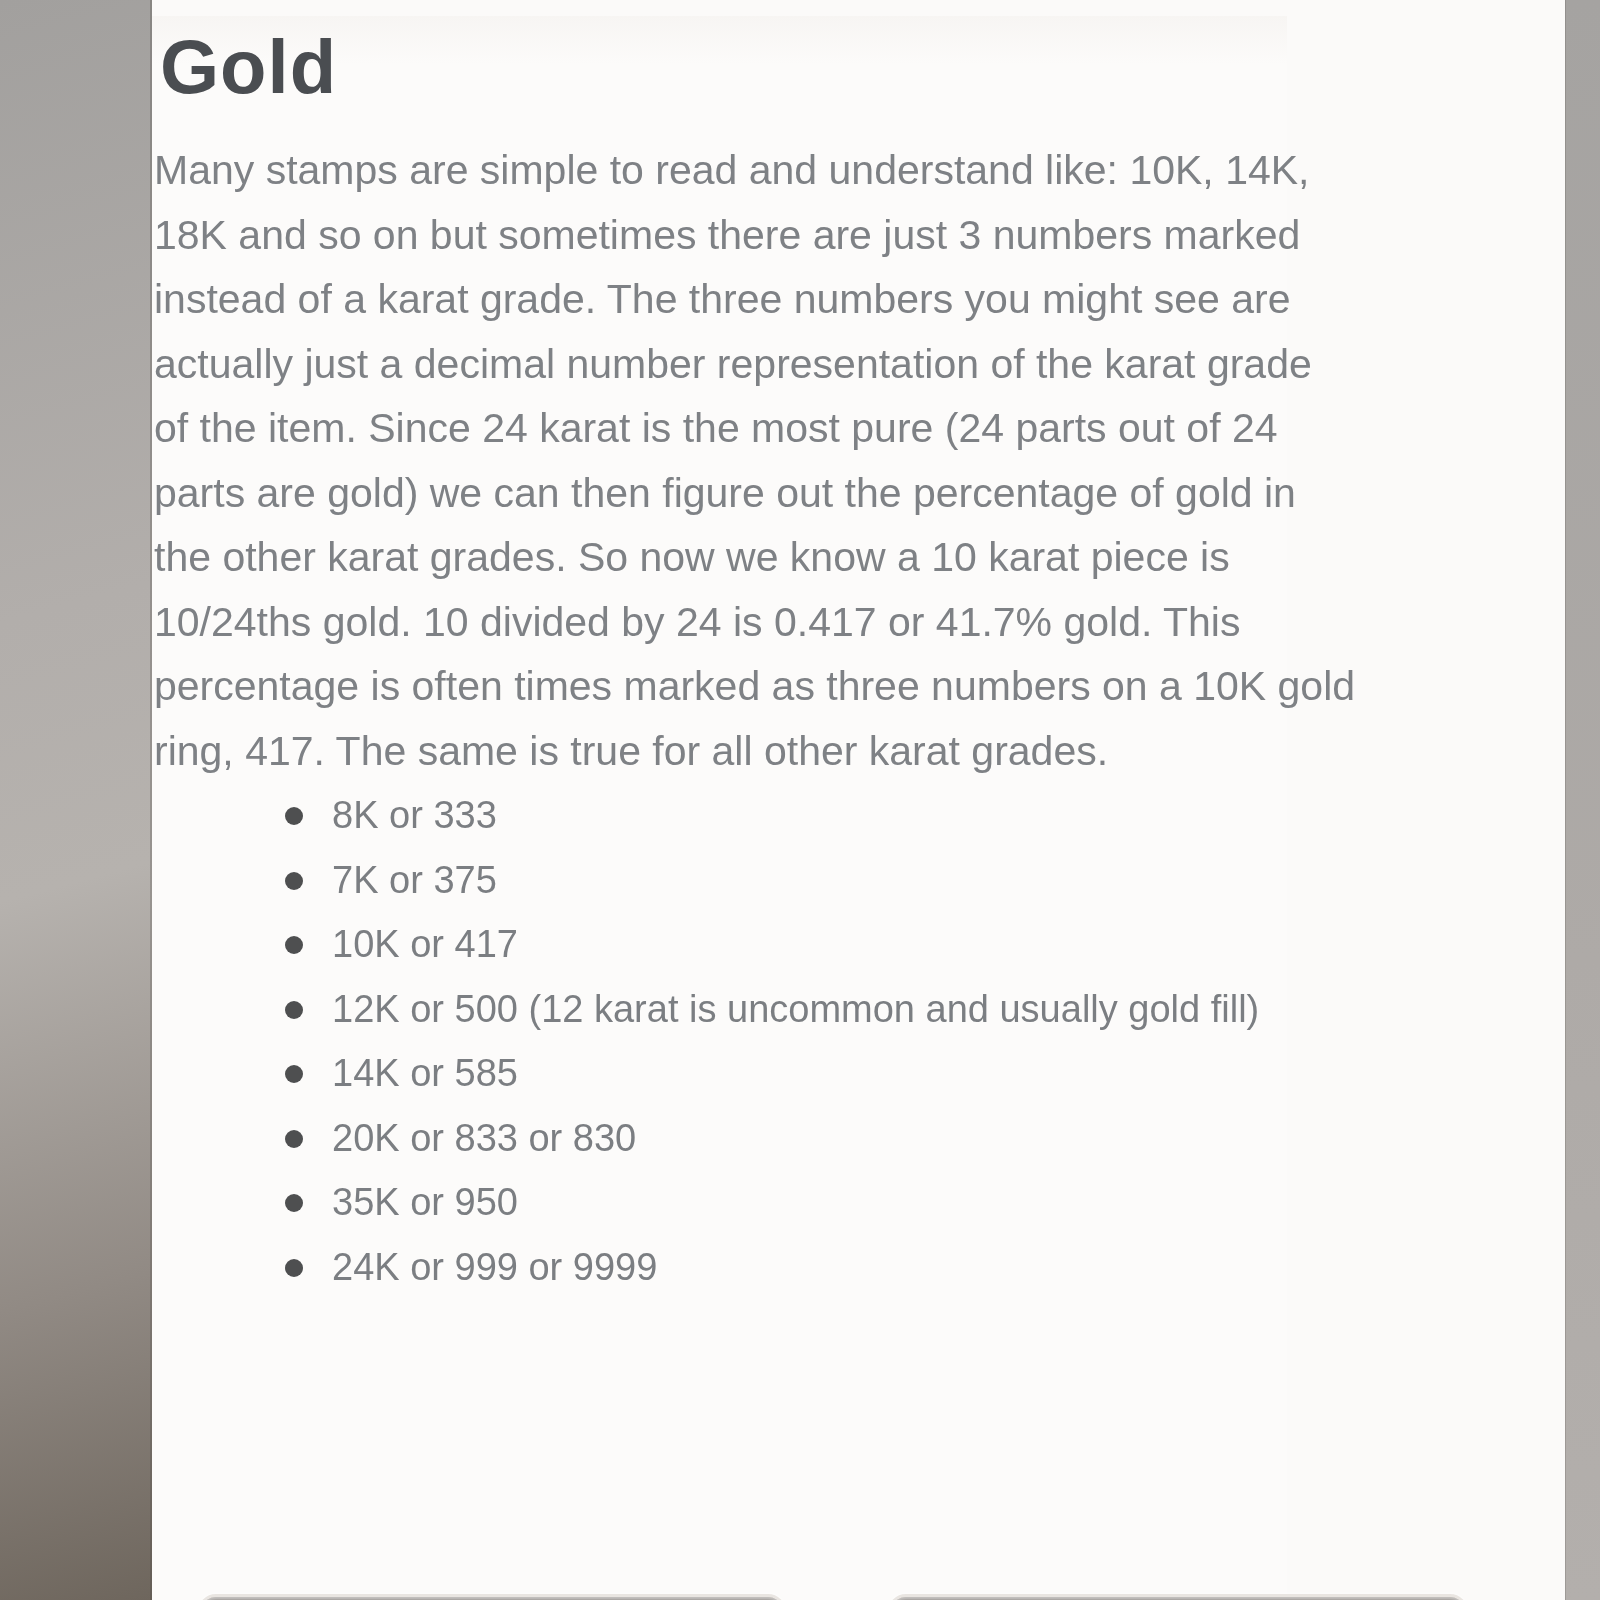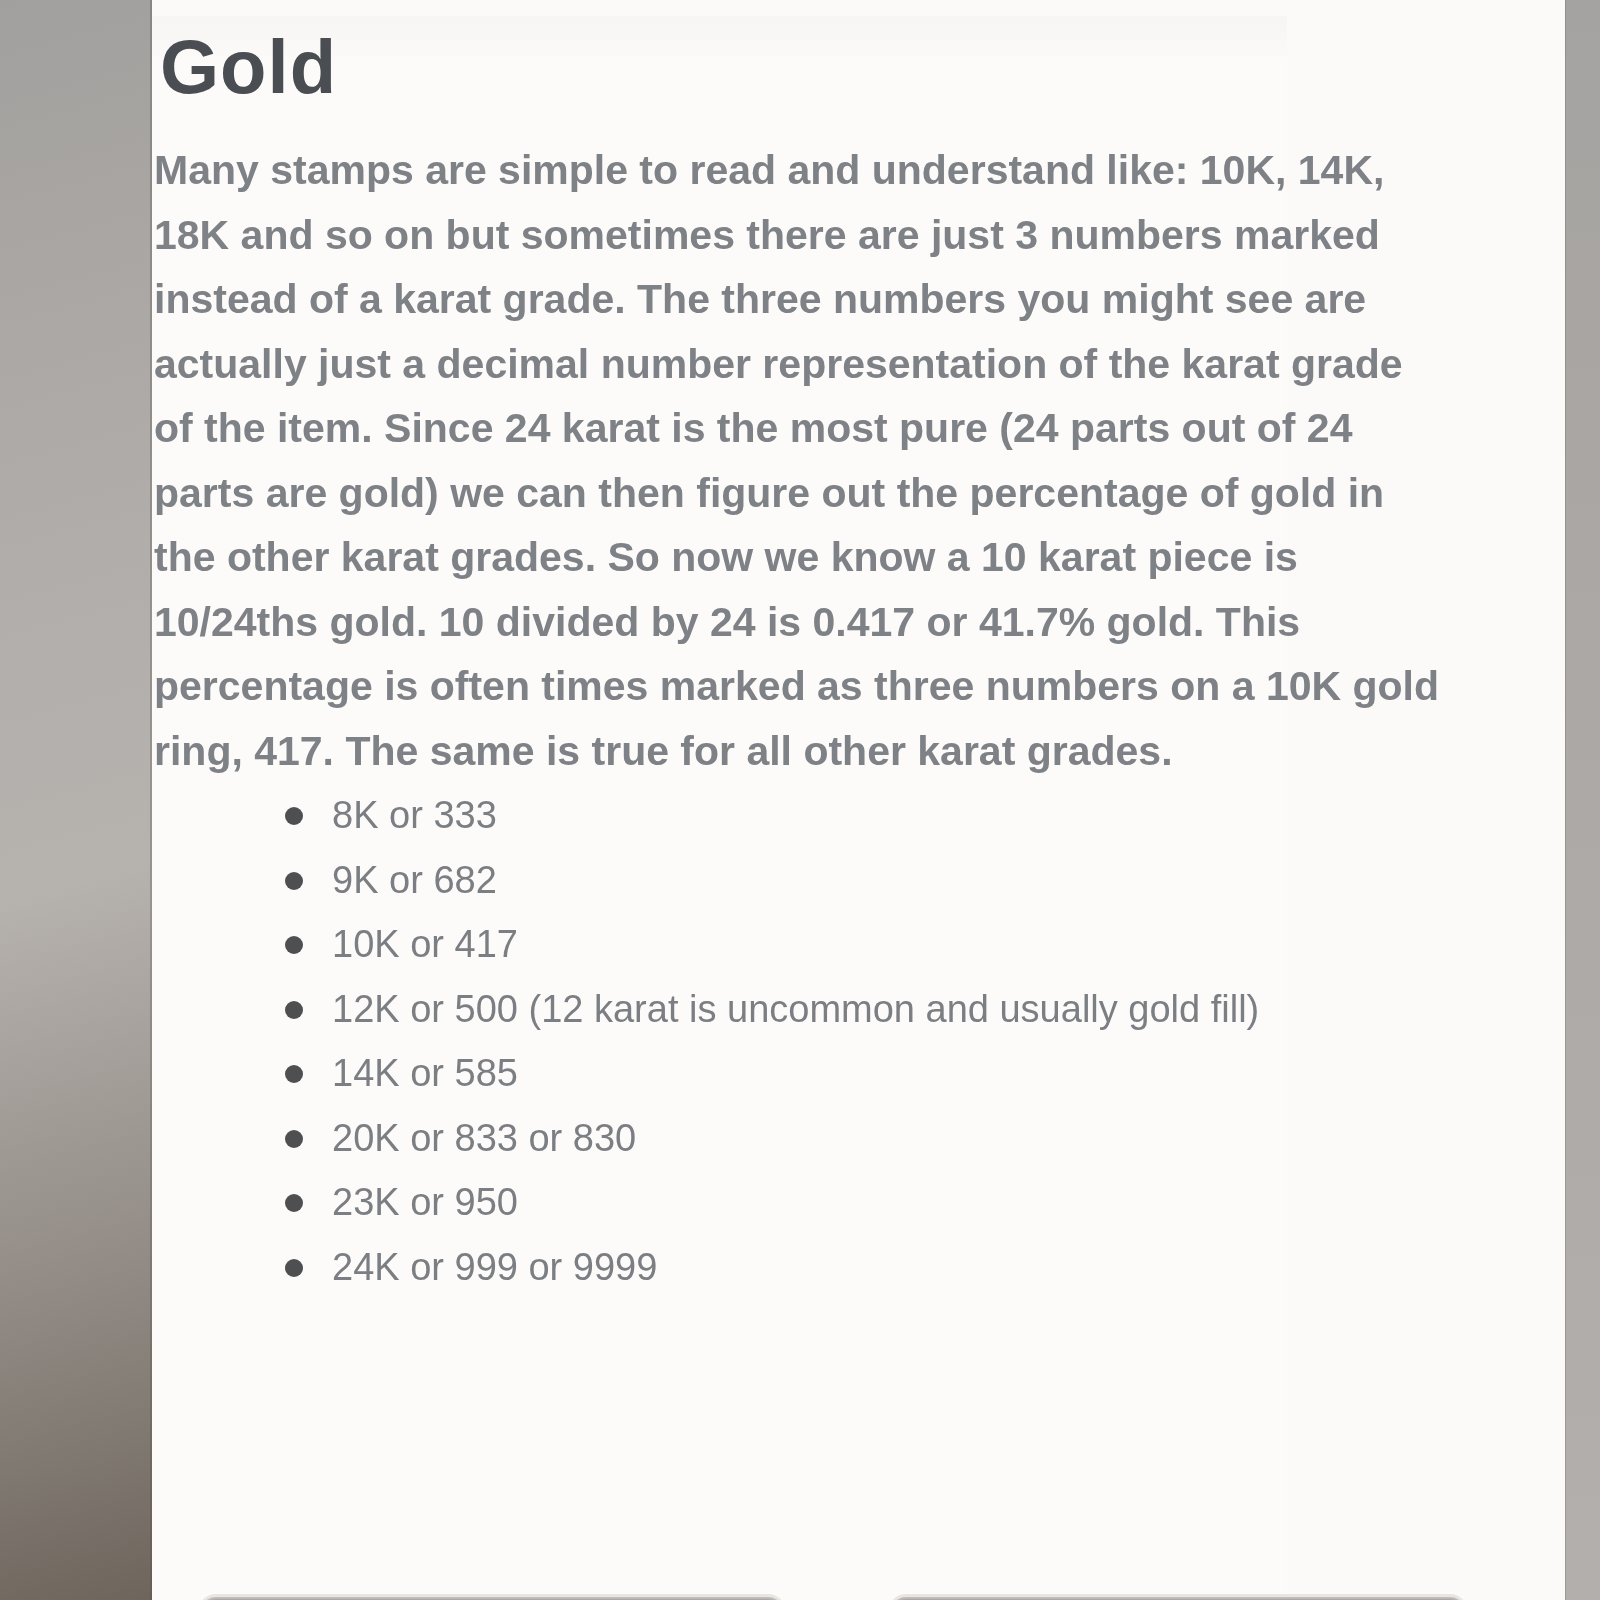--- a/index.html
+++ b/index.html
@@ -46,21 +46,20 @@
   }
 
   .para {
     margin: 22px 0 0 0;
     padding-left: 2px;
     width: 1360px;
     font-size: 41px;
     line-height: 64.5px;
     color: #7e8185;
     white-space: pre-line;
-    font-weight: bold;
   }
 
   .karat-list {
     list-style: none;
     margin: 0;
     padding: 0 0 0 133px;
   }
   .karat-list li {
     position: relative;
     padding-left: 47px;
@@ -107,26 +106,26 @@
 actually just a decimal number representation of the karat grade
 of the item. Since 24 karat is the most pure (24 parts out of 24
 parts are gold) we can then figure out the percentage of gold in
 the other karat grades. So now we know a 10 karat piece is
 10/24ths gold. 10 divided by 24 is 0.417 or 41.7% gold. This
 percentage is often times marked as three numbers on a 10K gold
 ring, 417. The same is true for all other karat grades.</p>
 
     <ul class="karat-list">
       <li><span class="bullet-dot"></span><span class="li-text">8K or 333</span></li>
-      <li><span class="bullet-dot"></span><span class="li-text">9K or 682</span></li>
+      <li><span class="bullet-dot"></span><span class="li-text">7K or 375</span></li>
       <li><span class="bullet-dot"></span><span class="li-text">10K or 417</span></li>
       <li><span class="bullet-dot"></span><span class="li-text">12K or 500 (12 karat is uncommon and usually gold fill)</span></li>
       <li><span class="bullet-dot"></span><span class="li-text">14K or 585</span></li>
       <li><span class="bullet-dot"></span><span class="li-text">20K or 833 or 830</span></li>
-      <li><span class="bullet-dot"></span><span class="li-text">23K or 950</span></li>
+      <li><span class="bullet-dot"></span><span class="li-text">35K or 950</span></li>
       <li><span class="bullet-dot"></span><span class="li-text">24K or 999 or 9999</span></li>
     </ul>
 
     <div class="ghost-btn btn-left"></div>
     <div class="ghost-btn btn-right"></div>
 
   </div>
 
   <div class="gutter right"></div>
 

